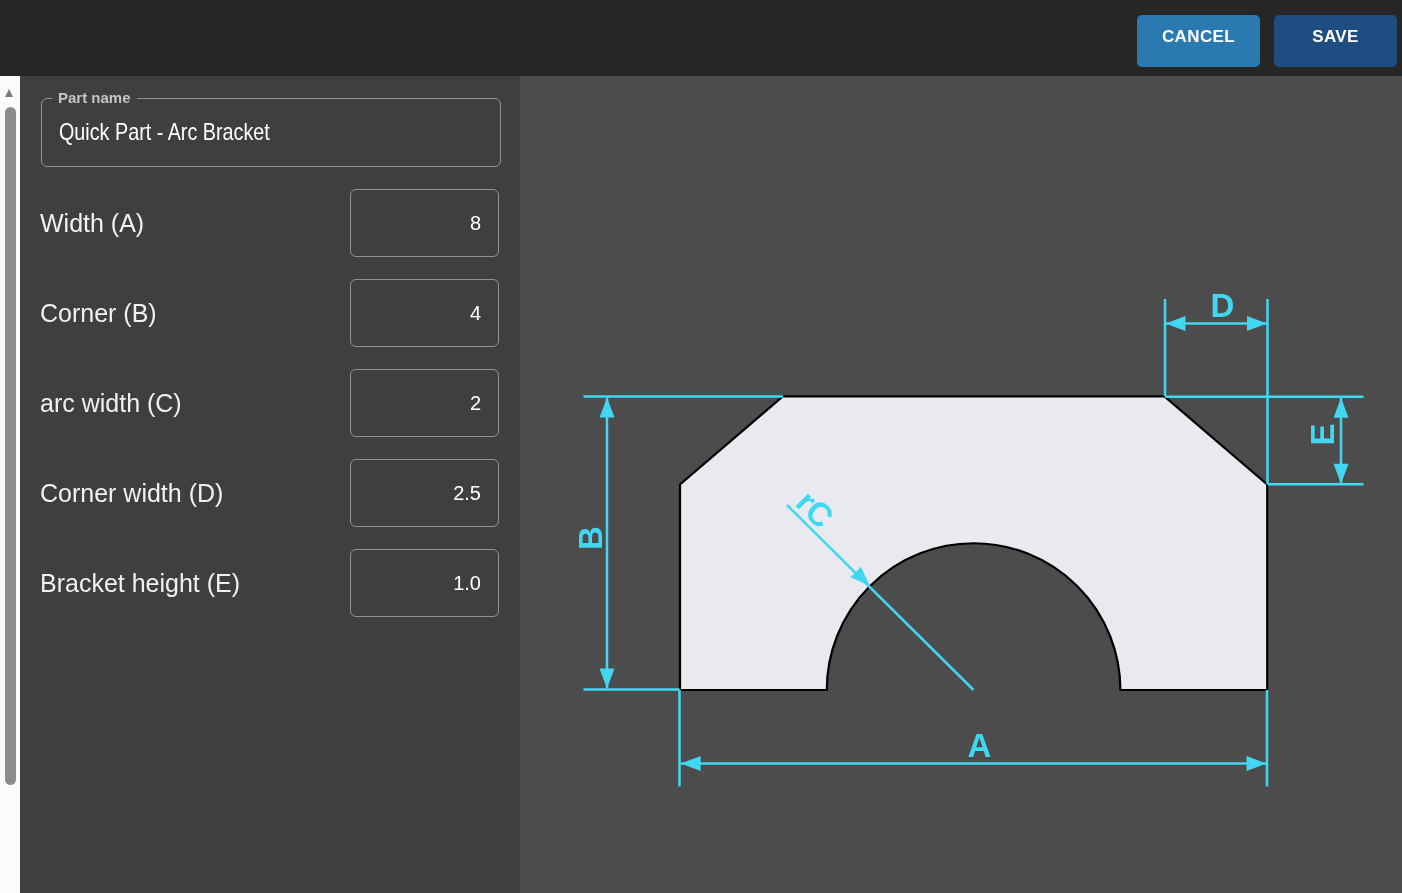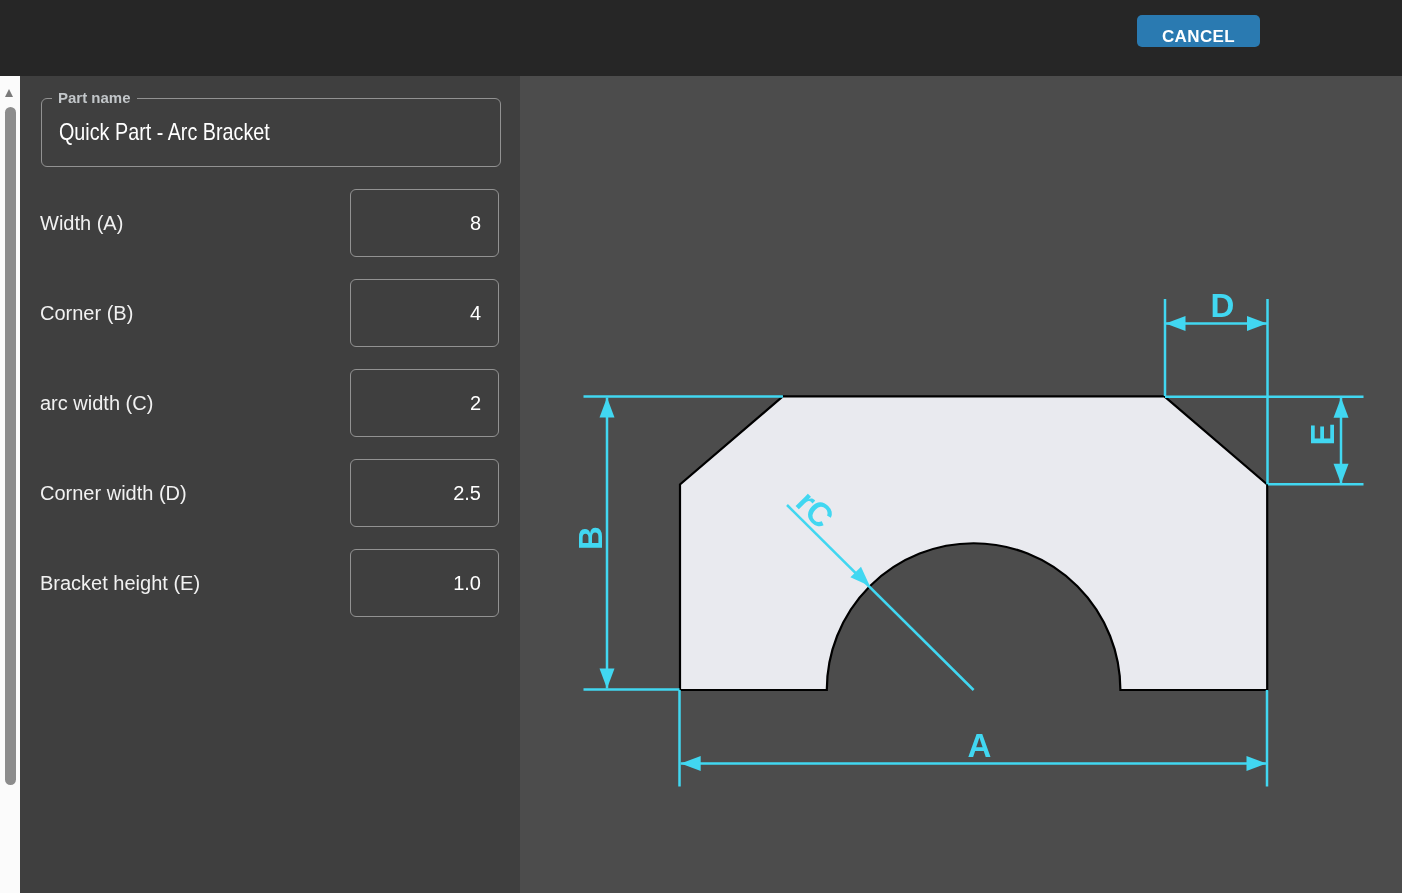--- a/index.html
+++ b/index.html
@@ -1,37 +1,37 @@
 <!DOCTYPE html>
 <html><head>
 <meta charset="utf-8">
 <style>
   html,body{margin:0;padding:0;}
   body{width:1402px;height:893px;overflow:hidden;position:relative;
        font-family:"Liberation Sans", sans-serif;background:#3f3f3f;}
   .topbar{position:absolute;left:0;top:0;width:1402px;height:76px;background:#262626;}
-  .btn{position:absolute;top:15px;height:32px;width:123px;border-radius:5px;
+  .btn{position:absolute;top:15px;height:52px;width:123px;border-radius:5px;
        color:#fff;font-weight:bold;font-size:17px;text-align:center;line-height:44px;
        letter-spacing:0.4px;}
   .btn.cancel{left:1137px;background:#2a7ab1;}
   .btn.save{left:1274px;background:#1e4d81;}
   .panel{position:absolute;left:0;top:76px;width:520px;height:817px;background:#3f3f3f;}
   .canvas{position:absolute;left:520px;top:76px;width:882px;height:817px;background:#4c4c4c;}
   .sbtrack{position:absolute;left:0;top:76px;width:20px;height:817px;background:#fbfbfb;}
   .sbthumb{position:absolute;left:4.5px;top:31px;width:11px;height:678px;background:#8c8c8c;border-radius:5.5px;}
   .sbarrow{position:absolute;left:4.5px;top:13px;width:0;height:0;
            border-left:4.5px solid transparent;border-right:4.5px solid transparent;
            border-bottom:8px solid #7a7a7a;}
   .fieldset{position:absolute;left:41px;top:98px;width:458px;height:67px;
             border:1px solid #929292;border-radius:6px;}
   .fieldlabel{position:absolute;left:52px;top:90px;font-size:15px;color:#c2c6c9;
               background:#3f3f3f;padding:0 6px;line-height:16px;font-weight:bold;}
   .fieldvalue{position:absolute;left:59px;top:120px;font-size:24px;color:#ffffff;line-height:24px;white-space:nowrap;transform:scaleX(0.823);transform-origin:0 0;}
   .rowlabel{position:absolute;left:40px;width:300px;height:68px;line-height:68px;
-            font-size:20px;color:#f1f1f1;white-space:nowrap;}
+            font-size:25px;color:#f1f1f1;white-space:nowrap;}
   .numbox{position:absolute;left:350px;width:149px;height:68px;border:1px solid #929292;
           border-radius:6px;font-size:20px;color:#fff;text-align:right;line-height:66px;
           padding-right:17px;box-sizing:border-box;}
 </style>
 </head>
 <body>
   <div class="panel"></div>
   <div class="canvas">
     <svg width="882" height="817" viewBox="0 0 882 817">
       <rect x="0" y="0" width="882" height="817" fill="#4c4c4c"></rect>
@@ -66,20 +66,21 @@
         <text transform="translate(81.5,462) rotate(-90)">B</text>
         <text transform="translate(814.3,358.5) rotate(-90)">E</text>
         <text x="702.5" y="241.2">D</text>
         <text x="459.5" y="681">A</text>
         <text transform="translate(287,441.5) rotate(45)">rC</text>
       </g>
     </svg>
   </div>
   <div class="topbar">
     <div class="btn cancel">CANCEL</div>
+    <div class="btn save">SAVE</div>
   </div>
   <div class="sbtrack">
     <div class="sbarrow"></div>
     <div class="sbthumb"></div>
   </div>
   <div class="fieldset"></div>
   <div class="fieldlabel">Part name</div>
   <div class="fieldvalue">Quick Part - Arc Bracket</div>
   <div class="rowlabel" style="top:189px">Width (A)</div>
   <div class="numbox" style="top:189px">8</div>

